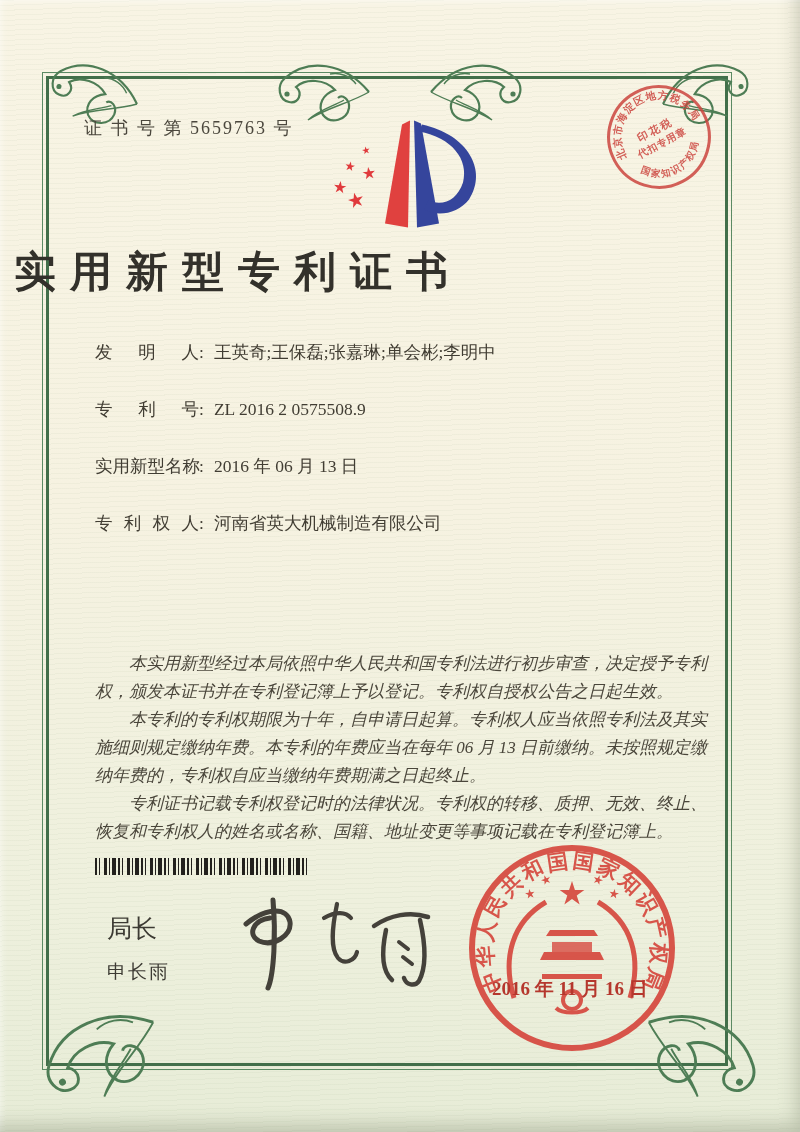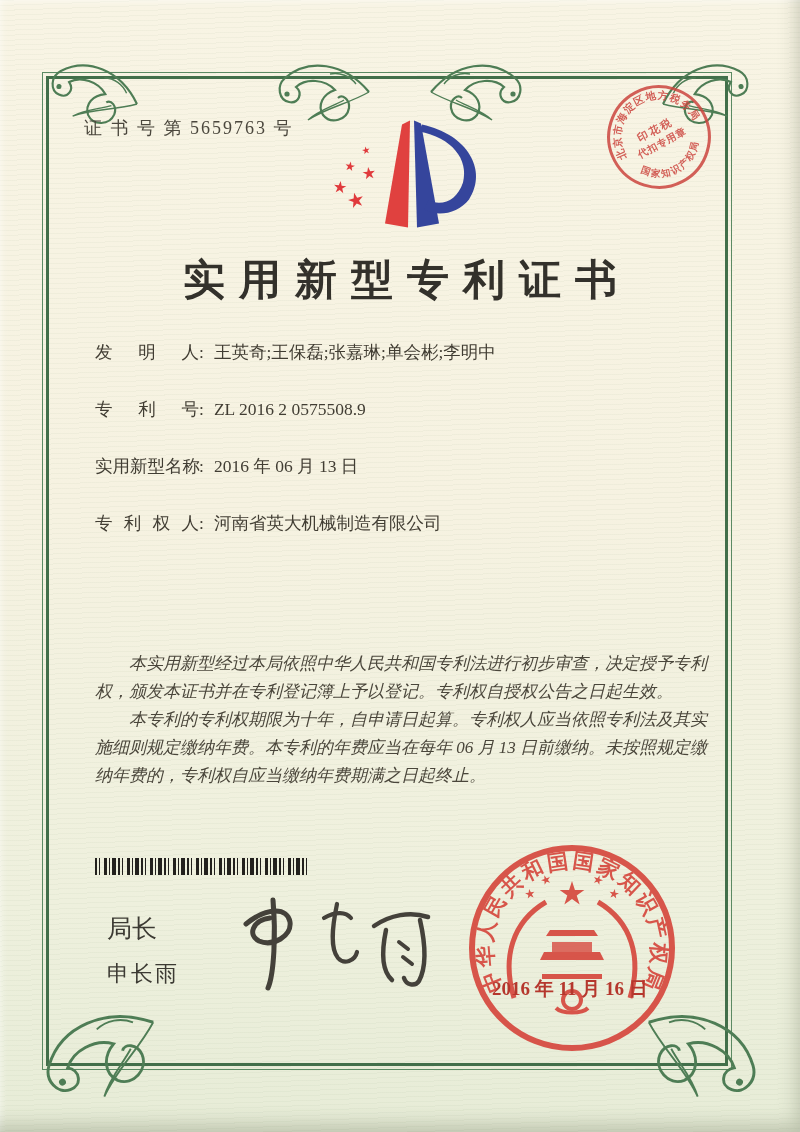--- a/index.html
+++ b/index.html
@@ -20,21 +20,21 @@
   
   .orn{position:absolute;color:#4e7d55;}
   
   .certno{
     position:absolute;left:84px;top:116px;font-size:18px;letter-spacing:2px;color:#4b473d;
   }
   
   .logo{position:absolute;left:322px;top:110px;}
   
   .title{
-    position:absolute;left:0;top:252px;width:800px;text-align:center;
+    position:absolute;left:0;top:244px;width:800px;
     font-size:42px;font-weight:bold;letter-spacing:14px;padding-left:14px;box-sizing:border-box;
     color:#33312b;
   }
   
   .fields{position:absolute;left:95px;top:340px;width:610px;font-size:17.5px;color:#413d33;}
   .field-row{height:24px;margin-bottom:33px;white-space:nowrap;}
   .f-label{display:inline-block;width:104px;text-align:justify;text-align-last:justify;}
   .f-colon{display:inline-block;margin-right:10px;}
   
   .bodytext{
@@ -48,21 +48,21 @@
     background:repeating-linear-gradient(90deg,
       #23211e 0 2px, transparent 2px 4px,
       #23211e 4px 5px, transparent 5px 9px,
       #23211e 9px 12px, transparent 12px 14px,
       #23211e 14px 15px, transparent 15px 17px,
       #23211e 17px 21px, transparent 21px 23px);
   }
   
   .signer{position:absolute;left:107px;top:912px;font-family:"Liberation Sans","DejaVu Sans",sans-serif;color:#3c3a33;}
   .signer .t{font-size:25px;margin-bottom:14px;}
-  .signer .n{font-size:22px;letter-spacing:2px;}
+  .signer .n{font-size:19px;letter-spacing:2px;}
   .signature{position:absolute;left:228px;top:894px;}
   
   .seal{position:absolute;left:462px;top:838px;width:220px;height:220px;opacity:.92;}
   .seal-date{
     position:absolute;left:492px;top:976px;width:170px;
     color:#b5372d;font-size:19px;font-weight:bold;white-space:nowrap;z-index:5;
   }
   
   .taxstamp{position:absolute;left:598px;top:76px;width:122px;height:122px;transform:rotate(-28deg);opacity:.85;}
   
@@ -139,20 +139,21 @@
       <span class="f-label">实用新型名称</span><span class="f-colon">:</span><span>2016 年 06 月 13 日</span>
     </div>
     <div class="field-row">
       <span class="f-label">专利权人</span><span class="f-colon">:</span><span>河南省英大机械制造有限公司</span>
     </div>
   </div>
 
   <div class="bodytext">
     <p>本实用新型经过本局依照中华人民共和国专利法进行初步审查，决定授予专利权，颁发本证书并在专利登记簿上予以登记。专利权自授权公告之日起生效。</p>
     <p>本专利的专利权期限为十年，自申请日起算。专利权人应当依照专利法及其实施细则规定缴纳年费。本专利的年费应当在每年 06 月 13 日前缴纳。未按照规定缴纳年费的，专利权自应当缴纳年费期满之日起终止。</p>
+    <p>专利证书记载专利权登记时的法律状况。专利权的转移、质押、无效、终止、恢复和专利权人的姓名或名称、国籍、地址变更等事项记载在专利登记簿上。</p>
   </div>
 
   <div class="barcode"></div>
 
   <div class="signer">
     <div class="t">局长</div>
     <div class="n">申长雨</div>
   </div>
 
   <svg class="signature" width="210" height="100" viewBox="0 0 210 100" fill="none" stroke="#44413a" stroke-width="5" stroke-linecap="round">

